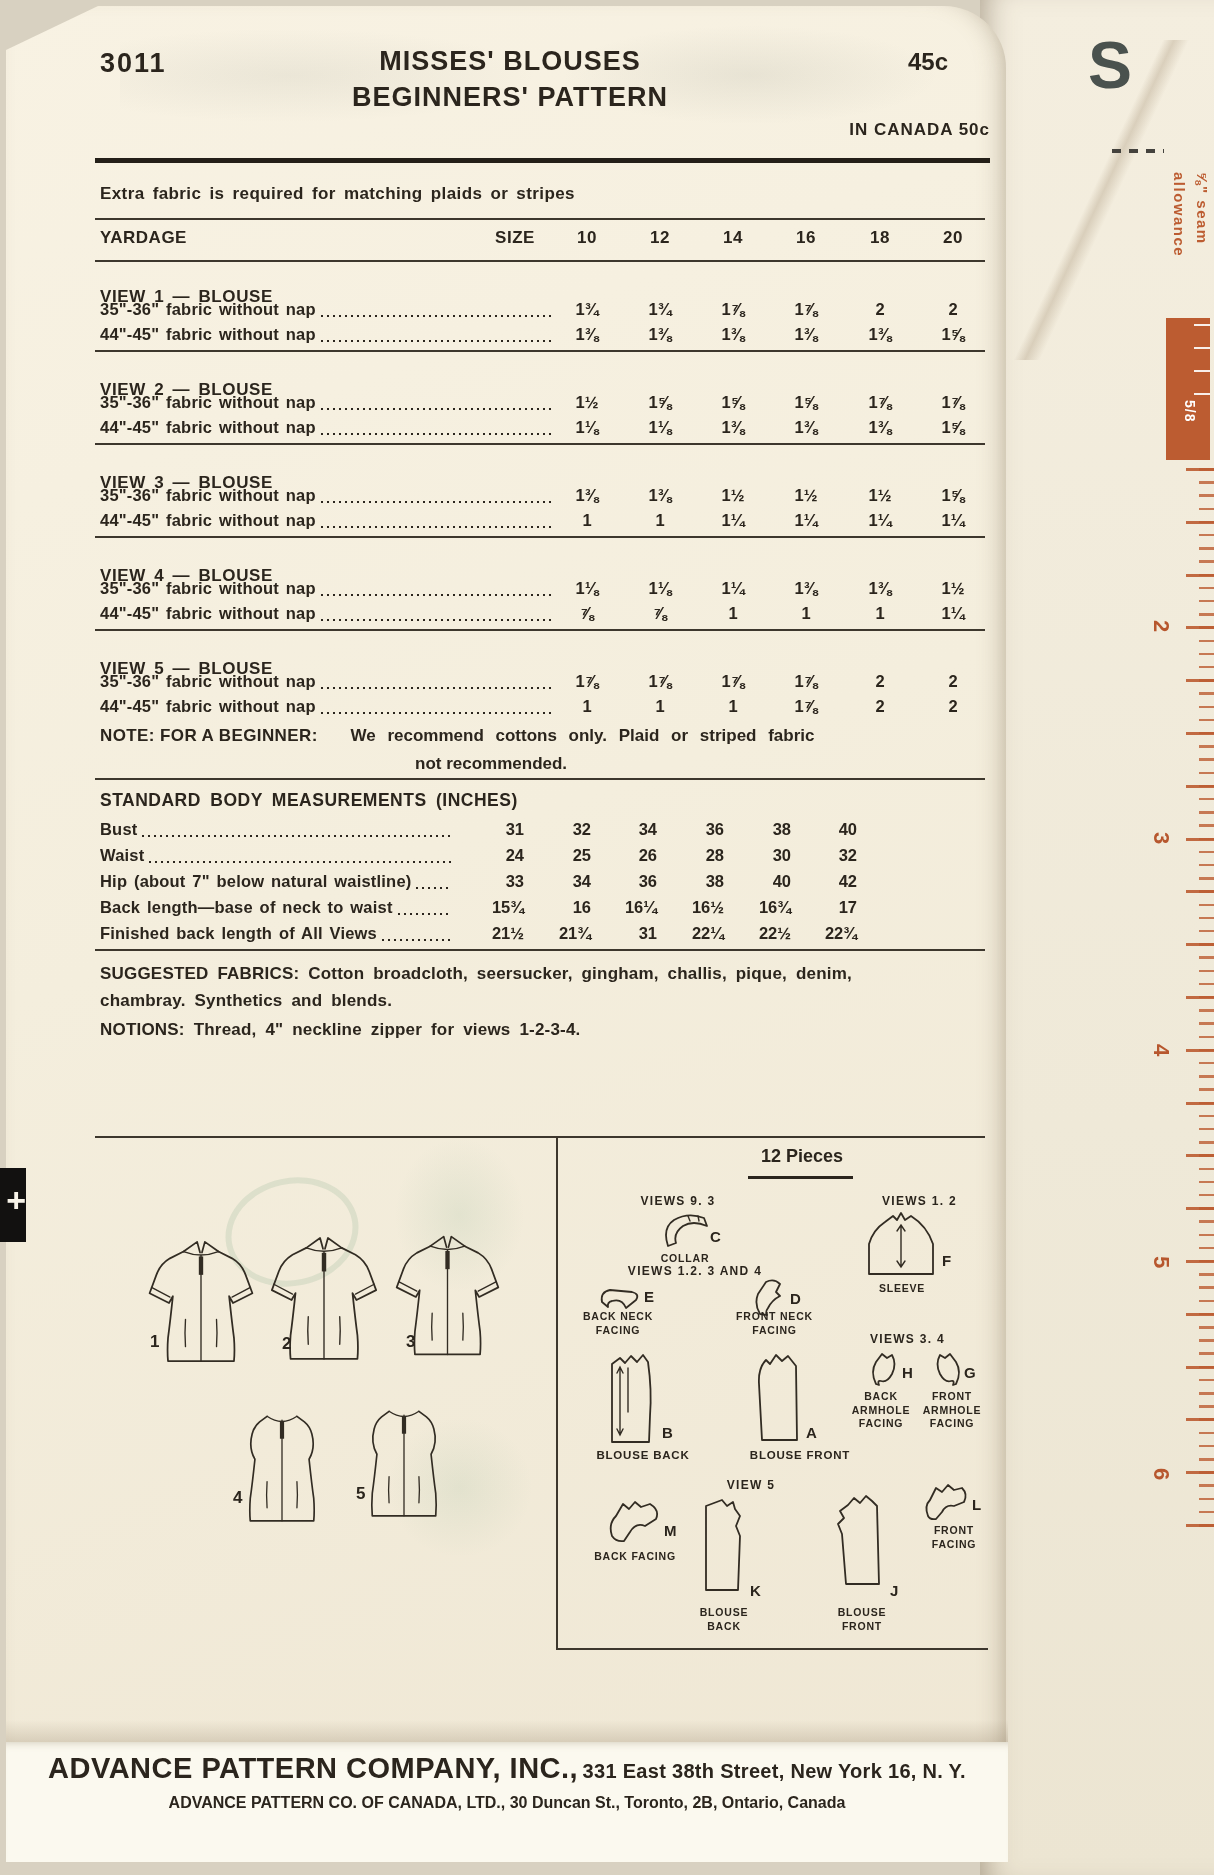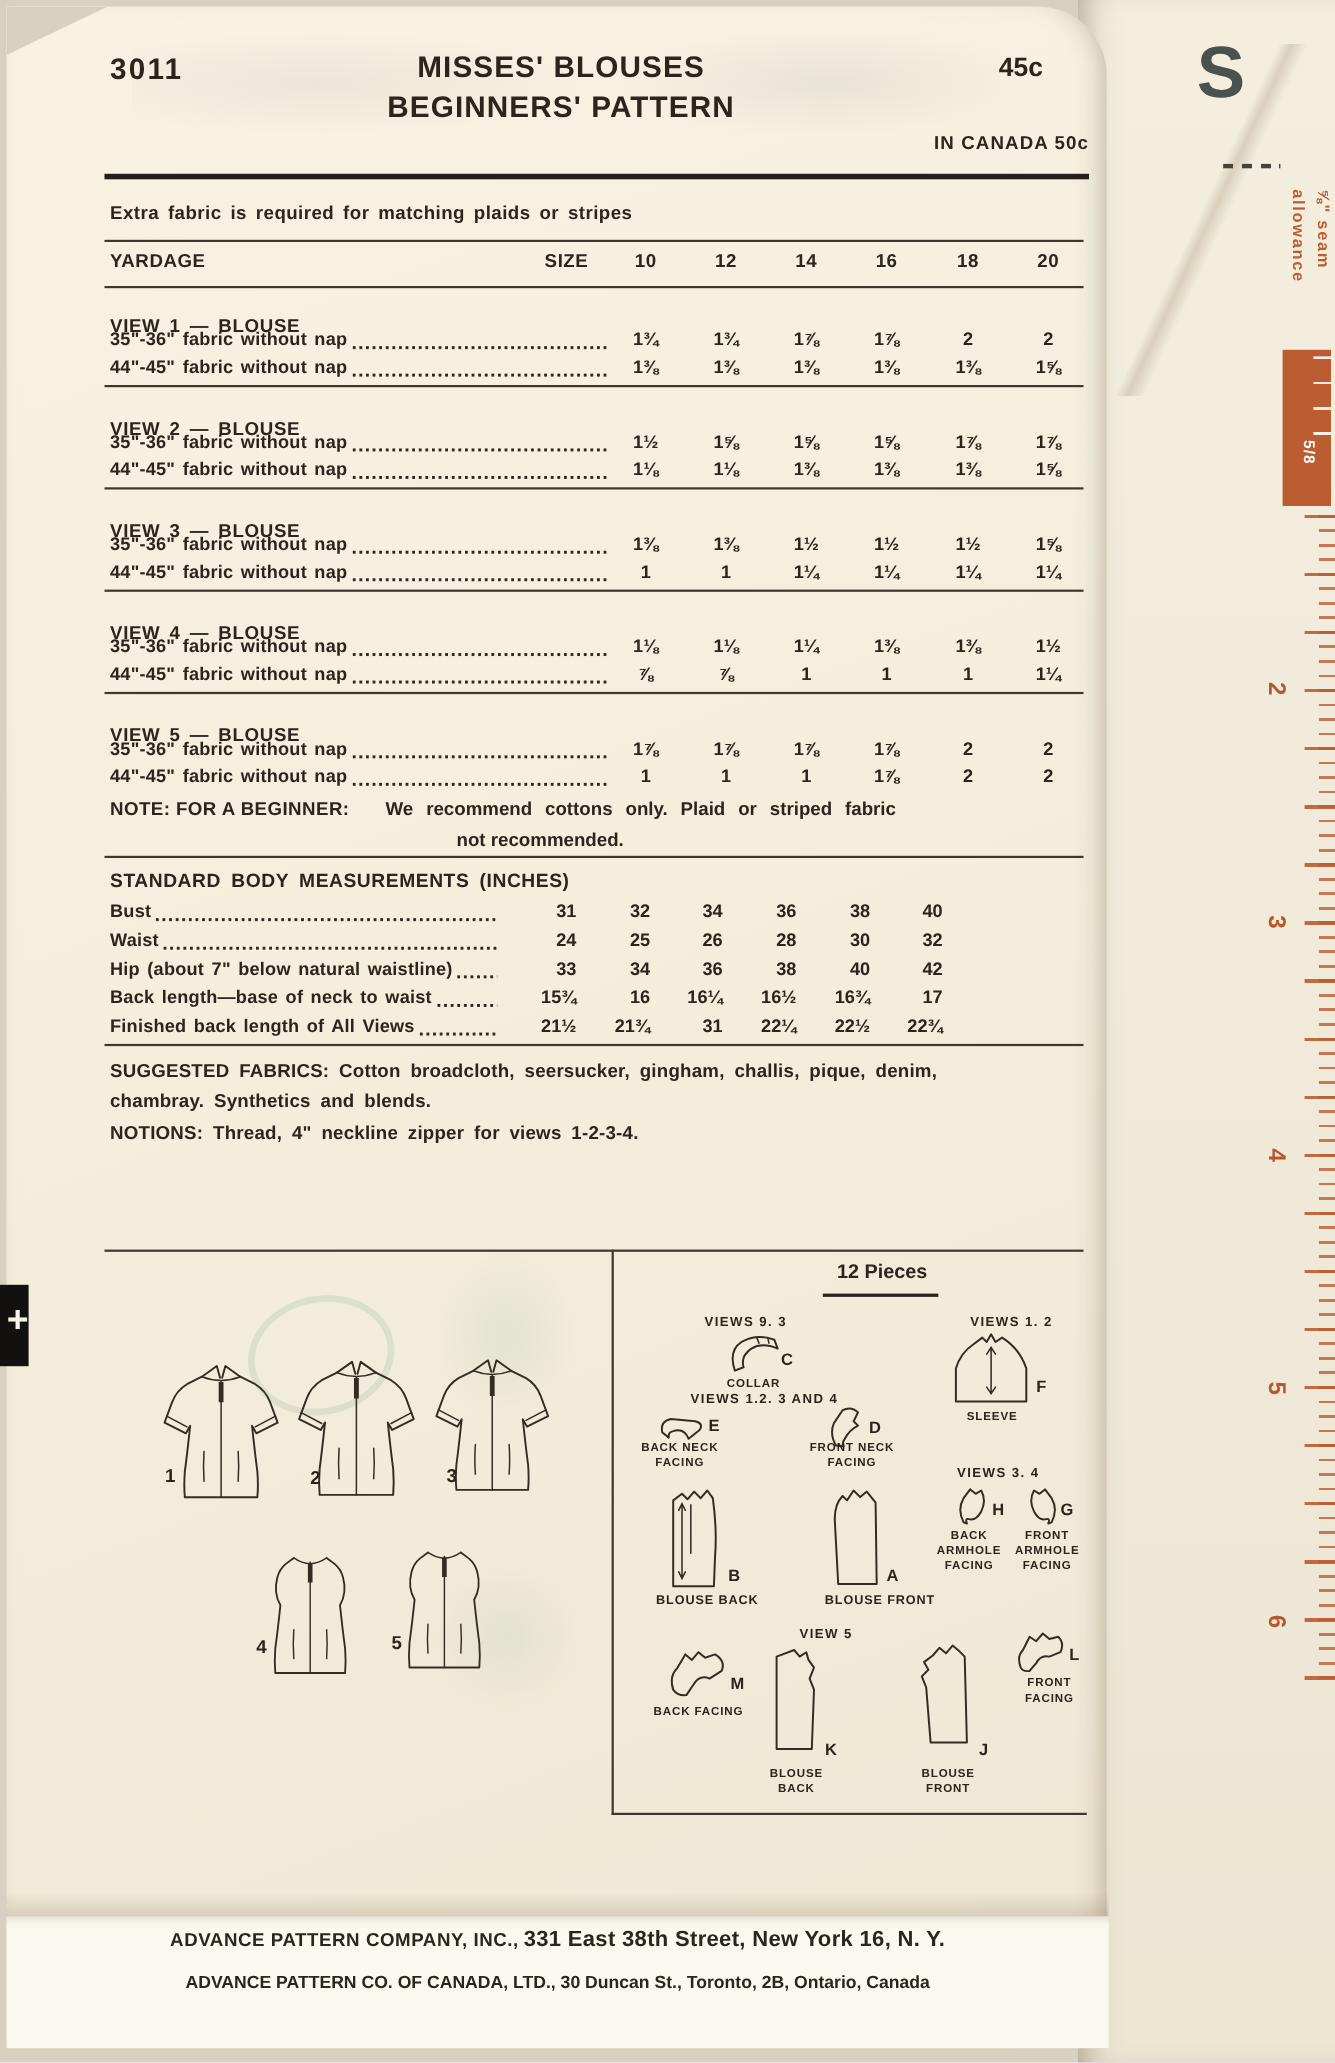--- a/index.html
+++ b/index.html
@@ -82,21 +82,21 @@
   .pletter{position:absolute;font-size:15px;font-weight:700;}
   .num{position:absolute;font-size:17px;font-weight:700;}
   svg.piece,svg.blouse{position:absolute;}
   svg .ln{stroke:#322c23;stroke-width:1.8;fill:none;stroke-linejoin:round;stroke-linecap:round;}
   svg .lt{stroke:#322c23;stroke-width:1.4;fill:none;stroke-linecap:round;}
   svg .zip{stroke:#322c23;stroke-width:4.5;fill:none;}
   
   .footer-band{left:6px;top:1742px;width:1002px;height:120px;background:#fbf9ef;
                box-shadow:inset 0 8px 10px -8px rgba(120,100,75,.35);}
   .f1{left:6px;top:1752px;width:1002px;text-align:center;font-weight:700;}
-  .f1 .big{font-size:17px;letter-spacing:.5px;}
+  .f1 .big{font-size:29px;letter-spacing:.5px;}
   .f1 .rest{font-size:20px;letter-spacing:.3px;}
   .f2{left:6px;top:1794px;width:1002px;text-align:center;font-size:16px;font-weight:700;}
   .f3{left:6px;top:1824px;width:1002px;text-align:center;font-size:15.5px;font-weight:700;}
 </style>
 </head>
 <body>
 
 <div class="page">
 
   <div class="abs backpaper"></div>

